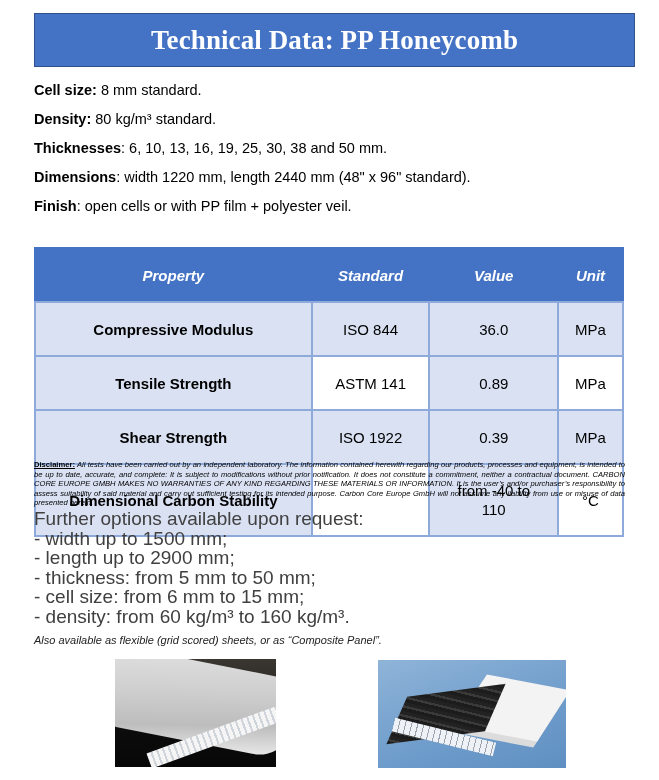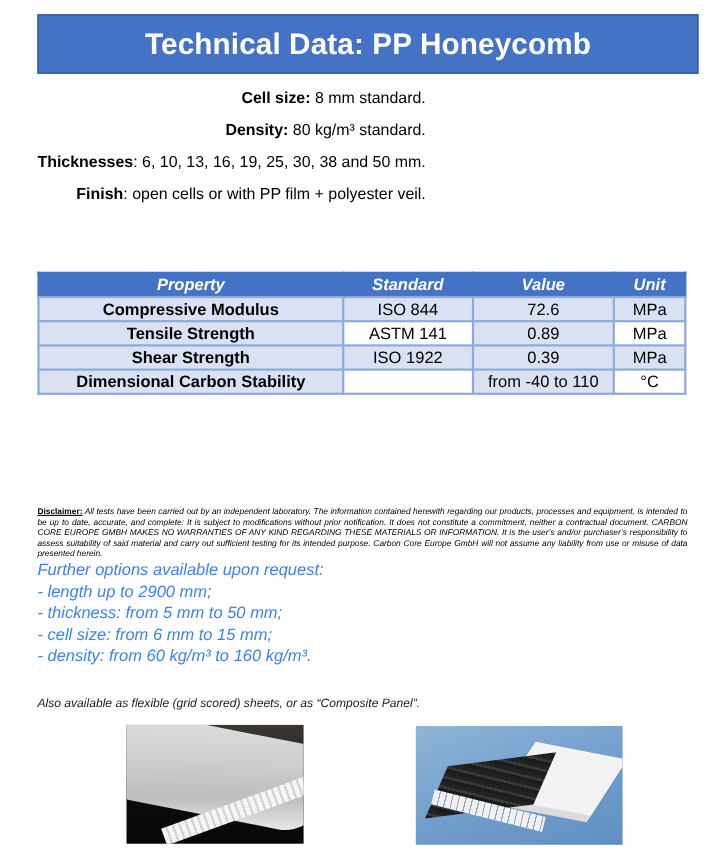--- a/index.html
+++ b/index.html
@@ -3,45 +3,45 @@
 <meta charset="utf-8">
 <style>
   html, body { margin: 0; padding: 0; background: #ffffff; }
   body { width: 659px; height: 780px; position: relative; overflow: hidden; font-family: "Liberation Sans", sans-serif; color: #000; }
 
   .title-box {
     position: absolute; left: 34px; top: 13px; width: 601px; height: 54px;
     background: #4472c4; border: 1px solid #2f528f; box-sizing: border-box;
     display: flex; align-items: center; justify-content: center;
   }
-  .title-box h1 { margin: 0; color: #fff; font-size: 27px; font-weight: bold; letter-spacing: 0.1px; }
+  .title-box h1 { margin: 0; color: #fff; font-size: 27px; font-weight: bold; letter-spacing: 0.1px; font-family: Liberation Serif, serif; }
 
   .specs { position: absolute; left: 34px; top: 80px; font-size: 14.5px; }
-  .spec-line { height: 29px; line-height: 20px; white-space: nowrap; text-align: right; }
+  .spec-line { height: 29px; line-height: 20px; white-space: nowrap; }
   .spec-line b { font-weight: bold; }
 
   table.props {
     position: absolute; left: 34px; top: 247px; width: 590px;
     border-collapse: collapse; font-size: 15px;
     border: 2px solid #8eaadb;
   }
-  table.props th, table.props td { border: 2px solid #8eaadb; padding: 0; height: 20px; text-align: center; line-height: 19px; }
+  table.props th, table.props td { border: 2px solid #8eaadb; padding: 16px; height: 20px; text-align: center; line-height: 19px; }
   table.props th { background: #4472c4; color: #fff; font-style: italic; font-weight: bold; border-color: #4472c4; border-bottom-color: #8eaadb; }
   table.props td { background: #d9e1f2; }
   table.props td.w { background: #ffffff; }
   table.props td.prop { font-weight: bold; }
   col.c1 { width: 278px; } col.c2 { width: 118px; } col.c3 { width: 129px; } col.c4 { width: 65px; }
 
   .disclaimer {
     position: absolute; left: 34px; top: 436px; width: 591px;
     font-size: 7.6px; line-height: 9.6px; font-style: italic; text-align: justify; margin-top: 24px;
   }
   .disclaimer .lbl { font-weight: bold; text-decoration: underline; font-style: normal; }
 
-  .options { position: absolute; left: 34px; top: 509px; font-size: 15px; font-style: italic; color: #3b82f6; }
+  .options { position: absolute; left: 34px; top: 509px; font-size: 19px; color: #404040; }
   .options div { height: 19.5px; line-height: 19.5px; white-space: nowrap; }
   .also { position: absolute; left: 34px; top: 634px; font-size: 11px; font-style: italic; color: #222; white-space: nowrap; }
 
   .photo { position: absolute; overflow: hidden; }
   .photo-flex { left: 115px; top: 659px; width: 161px; height: 108px;
     background: linear-gradient(180deg, #3a3630 0%, #2b2825 30%, #0e0d0d 60%, #070707 100%); }
   .photo-flex .sheet { position: absolute; left: -10px; top: 2px; width: 185px; height: 82px;
     background: linear-gradient(170deg, #e2e2e2 0%, #cfcfcf 40%, #bdbdbd 70%, #f0f0f0 100%);
     transform: skewY(14deg) rotate(-3deg); border-radius: 0 0 40px 10px; }
   .photo-flex .edge { position: absolute; left: 30px; top: 70px; width: 140px; height: 16px;
@@ -62,20 +62,21 @@
 <body>
 
 <div class="title-box">
   <h1>Technical Data: PP Honeycomb</h1>
 </div>
 
 <div class="specs">
   <div class="spec-line"><b>Cell size:</b><span> 8 mm standard.</span></div>
   <div class="spec-line"><b>Density:</b><span> 80 kg/m³ standard.</span></div>
   <div class="spec-line"><b>Thicknesses</b><span>: 6, 10, 13, 16, 19, 25, 30, 38 and 50 mm.</span></div>
+  <div class="spec-line"><b>Dimensions</b><span>: width 1220 mm, length 2440 mm (48" x 96" standard).</span></div>
   <div class="spec-line"><b>Finish</b><span>: open cells or with PP film + polyester veil.</span></div>
 </div>
 
 <table class="props">
   <colgroup>
       <col class="c1">
       <col class="c2">
       <col class="c3">
       <col class="c4">
     </colgroup>
@@ -84,21 +85,21 @@
       <th>Property</th>
       <th>Standard</th>
       <th>Value</th>
       <th>Unit</th>
     </tr>
   </thead>
   <tbody>
     <tr>
       <td class="prop">Compressive Modulus</td>
       <td>ISO 844</td>
-      <td>72.6</td>
+      <td>36.0</td>
       <td>MPa</td>
     </tr>
     <tr>
       <td class="prop">Tensile Strength</td>
       <td class="w">ASTM 141</td>
       <td>0.89</td>
       <td class="w">MPa</td>
     </tr>
     <tr>
       <td class="prop">Shear Strength</td>
@@ -112,20 +113,21 @@
       <td>from -40 to 110</td>
       <td class="w">°C</td>
     </tr>
   </tbody>
 </table>
 
 <div class="disclaimer"><span class="lbl">Disclaimer:</span><span> All tests have been carried out by an independent laboratory. The information contained herewith regarding our products, processes and equipment, is intended to be up to date, accurate, and complete: It is subject to modifications without prior notification. It does not constitute a commitment, neither a contractual document. CARBON CORE EUROPE GMBH MAKES NO WARRANTIES OF ANY KIND REGARDING THESE MATERIALS OR INFORMATION. It is the user’s and/or purchaser’s responsibility to assess suitability of said material and carry out sufficient testing for its intended purpose. Carbon Core Europe GmbH will not assume any liability from use or misuse of data presented herein.</span></div>
 
 <div class="options">
   <div>Further options available upon request:</div>
+  <div>- width up to 1500 mm;</div>
   <div>- length up to 2900 mm;</div>
   <div>- thickness: from 5 mm to 50 mm;</div>
   <div>- cell size: from 6 mm to 15 mm;</div>
   <div>- density: from 60 kg/m³ to 160 kg/m³.</div>
 </div>
 
 <div class="also">Also available as flexible (grid scored) sheets, or as “Composite Panel”.</div>
 
 <div class="photo photo-flex">
   <div class="sheet"></div>

